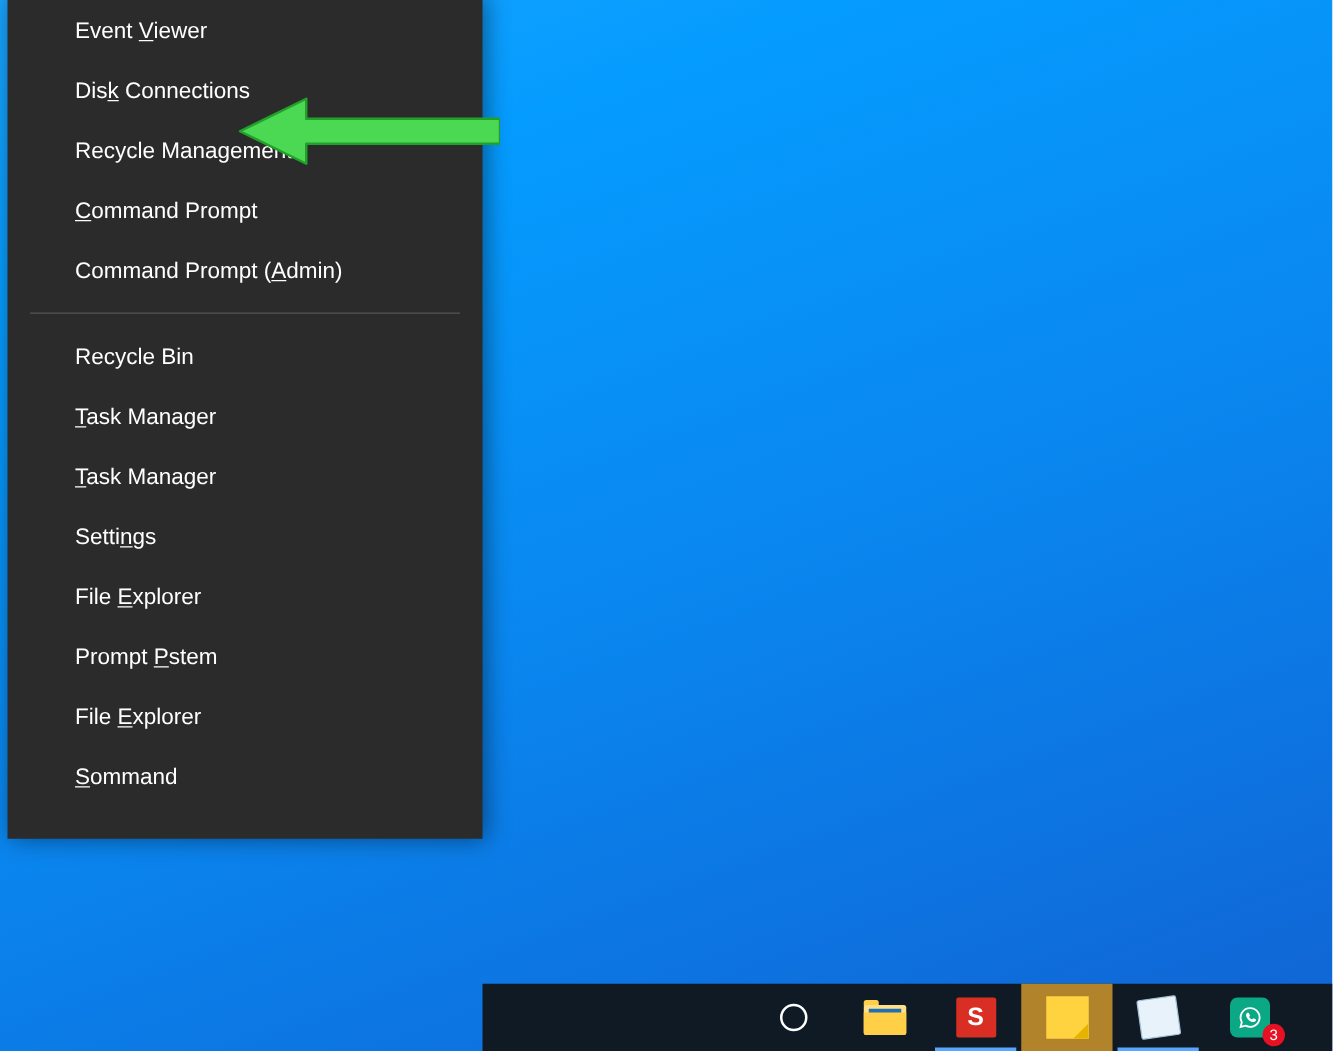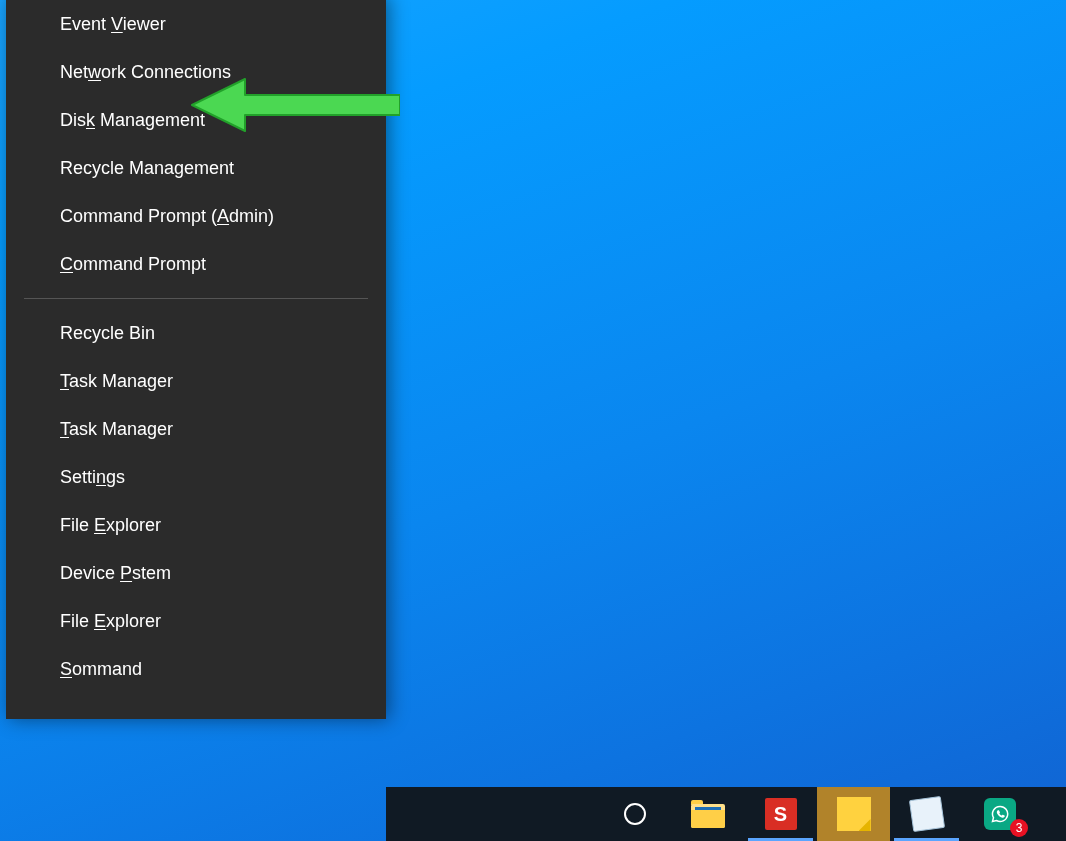--- a/index.html
+++ b/index.html
@@ -102,34 +102,31 @@
 <body>
 
 <div class="desktop"></div>
 
 <div class="context-menu">
   <div class="group">
     <div class="menu-item">
       <span>Event </span><span class="ul">V</span><span>iewer</span>
     </div>
     <div class="menu-item">
-      <span>Net</span><span class="ul">w</span><span>ork Connections</span>
-    </div>
-    <div class="menu-item">
-      <span>Dis</span><span class="ul">k</span><span> Management</span>
+      <span>Dis</span><span class="ul">k</span><span> Connections</span>
     </div>
     <div class="menu-item">
       <span>Recycle Mana</span><span class="ul">g</span><span>ement</span>
     </div>
     <div class="menu-item">
+      <span></span><span class="ul">C</span><span>ommand Prompt</span>
+    </div>
+    <div class="menu-item">
       <span>Command Prompt (</span><span class="ul">A</span><span>dmin)</span>
     </div>
-    <div class="menu-item">
-      <span></span><span class="ul">C</span><span>ommand Prompt</span>
-    </div>
   </div>
 
   <div class="separator"></div>
 
   <div class="group">
     <div class="menu-item">
       <span>Recycle </span><span class="ul"></span><span>Bin</span>
     </div>
     <div class="menu-item">
       <span></span><span class="ul">T</span><span>ask Manager</span>
@@ -137,21 +134,21 @@
     <div class="menu-item">
       <span></span><span class="ul">T</span><span>ask Manager</span>
     </div>
     <div class="menu-item">
       <span>Setti</span><span class="ul">n</span><span>gs</span>
     </div>
     <div class="menu-item">
       <span>File </span><span class="ul">E</span><span>xplorer</span>
     </div>
     <div class="menu-item">
-      <span>Device </span><span class="ul">P</span><span>stem</span>
+      <span>Prompt </span><span class="ul">P</span><span>stem</span>
     </div>
     <div class="menu-item">
       <span>File </span><span class="ul">E</span><span>xplorer</span>
     </div>
     <div class="menu-item">
       <span></span><span class="ul">S</span><span>ommand</span>
     </div>
   </div>
 
 </div>

